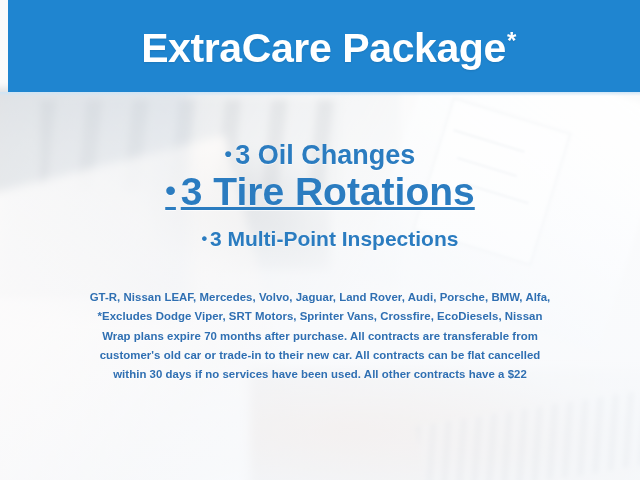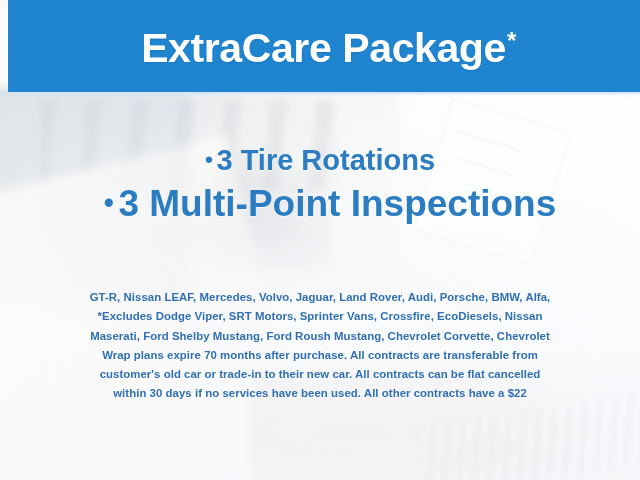--- a/index.html
+++ b/index.html
@@ -191,22 +191,22 @@
     white-space: nowrap;
     text-shadow: 0 1px 1px rgba(255,255,255,0.65);
   }
   .benefit .dot {
     font-size: 0.78em;
     position: relative;
     top: -0.12em;
     margin-right: 0.16em;
   }
   .benefit-1 { font-size: 27px; line-height: 34px; }
-  .benefit-2 { font-size: 29px; line-height: 44px; }
-  .benefit-3 { font-size: 37px; line-height: 38px; margin-left: 20px; }
+  .benefit-2 { font-size: 39px; line-height: 36px; text-decoration: underline; }
+  .benefit-3 { font-size: 21px; line-height: 53px; margin-left: 20px; }
 
   
   .fineprint {
     position: absolute;
     left: 28px;
     top: 288px;
     width: 584px;
     text-align: center;
     color: #2f6fb2;
     font-size: 11.4px;
@@ -241,30 +241,32 @@
   </div>
 
   <div class="banner">
     <div class="banner-title">
       <span>ExtraCare Package</span><span class="star">*</span>
     </div>
   </div>
   <div class="banner-seam"></div>
 
   <div class="benefits">
+    <div class="benefit benefit-1">
+      <span class="dot">•</span><span>3 Oil Changes</span>
+    </div>
     <div class="benefit benefit-2">
       <span class="dot">•</span><span>3 Tire Rotations</span>
     </div>
     <div class="benefit benefit-3">
       <span class="dot">•</span><span>3 Multi-Point Inspections</span>
     </div>
   </div>
 
   <div class="fineprint">
     <p>GT-R, Nissan LEAF, Mercedes, Volvo, Jaguar, Land Rover, Audi, Porsche, BMW, Alfa,</p>
     <p>*Excludes Dodge Viper, SRT Motors, Sprinter Vans, Crossfire, EcoDiesels, Nissan</p>
-    <p>Maserati, Ford Shelby Mustang, Ford Roush Mustang, Chevrolet Corvette, Chevrolet</p>
     <p>Wrap plans expire 70 months after purchase. All contracts are transferable from</p>
     <p>customer's old car or trade-in to their new car. All contracts can be flat cancelled</p>
     <p>within 30 days if no services have been used. All other contracts have a $22</p>
   </div>
 
 </div>
 
 </body></html>

